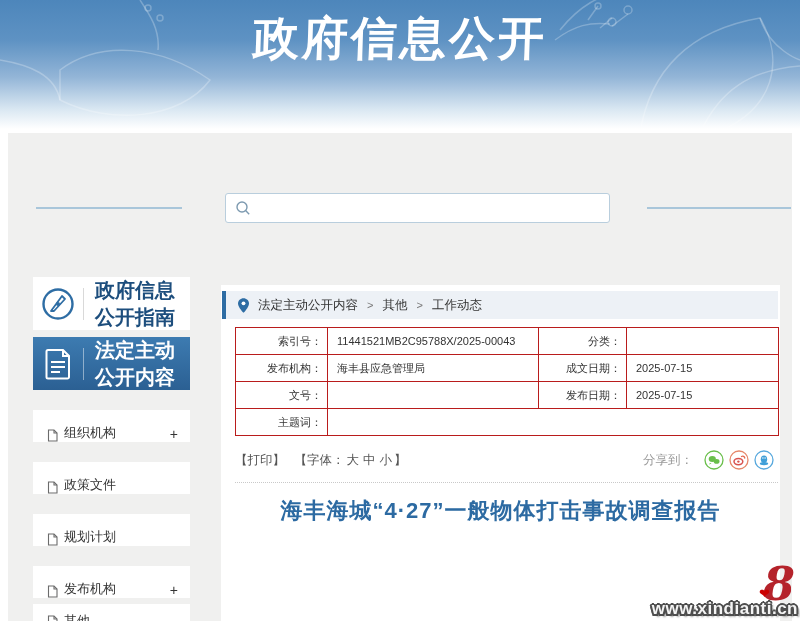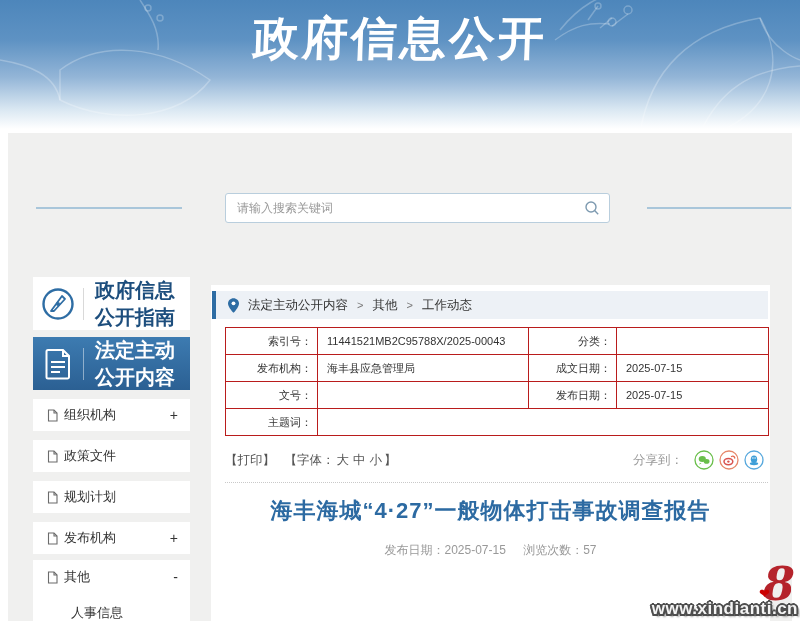--- a/index.html
+++ b/index.html
@@ -31,33 +31,33 @@
 
   
   .sidebar { position:absolute; left:25px; top:144px; width:157px; }
   .side-card { display:flex; align-items:center; height:53px; background:#fff; }
   .side-card .icon-cell { width:50px; display:flex; justify-content:center; }
   .side-card .v-div { width:1px; height:32px; background:#d9d9d9; }
   .side-card .txt { margin-left:11px; font-size:20px; font-weight:bold; line-height:1.35; color:#1d4e7d; }
   .side-card.active { margin-top:7px; background:linear-gradient(180deg,#3d7bb1 0%,#2b6093 100%); }
   .side-card.active .v-div { background:rgba(255,255,255,.45); }
   .side-card.active .txt { color:#fff; }
-  .menu-item { position:relative; margin-top:9px; height:32px; background:#fff;
-    display:flex; align-items:center; padding-left:14px; font-size:13px; color:#333; cursor:pointer; }
+  .menu-item { position:relative; margin-top:20px; height:32px; background:#fff;
+    display:flex; align-items:flex-end; padding-left:14px; font-size:13px; color:#333; cursor:pointer; }
   .menu-item:first-of-type { margin-top:5px; }
   .menu-item .page-icon, .menu-group .page-icon { margin-right:6px; display:flex; }
   .menu-item .toggle, .menu-group .toggle { position:absolute; right:12px; font-size:14px; color:#333; }
   .menu-group { margin-top:6px; background:#fff; height:74px; overflow:hidden; }
   .menu-group .group-head { position:relative; height:34px; display:flex; align-items:center;
     padding-left:14px; font-size:13px; color:#333; cursor:pointer; }
   .menu-group .sub-item { margin-top:7px; padding-left:38px; font-size:13px; color:#333;
     height:24px; display:flex; align-items:center; cursor:pointer; }
 
   
-  .main-card { position:absolute; left:203px; top:152px; width:559px; height:336px; background:#fff; }
+  .main-card { position:absolute; left:213px; top:152px; width:559px; height:336px; background:#fff; }
   .breadcrumb { display:flex; align-items:center; margin:6px 2px 0 1px; height:28px; }
   .breadcrumb .blue-bar { width:4px; height:28px; background:#2e6da4; }
   .breadcrumb .crumb-bg { flex:1; height:28px; background:#edf1f6; display:flex; align-items:center; }
   .breadcrumb .pin { margin:0 9px 0 12px; display:flex; }
   .breadcrumb .part { font-size:12.5px; color:#333; cursor:pointer; }
   .breadcrumb .sep { font-size:11px; color:#777; margin:0 9px; }
 
   table.doc-table { width:543px; margin:8px 2px 0 14px; border-collapse:collapse; table-layout:fixed; }
   table.doc-table td { border:1px solid #b91c1c; height:27px; font-size:11px; color:#333;
     background:#fff; white-space:nowrap; overflow:hidden; }
@@ -119,21 +119,20 @@
       </g>
     </svg>
     <div class="banner-title">政府信息公开</div>
   </div>
 
   <div class="panel">
 
     <div class="deco-line left"></div>
     <div class="deco-line right"></div>
     <div class="search-box">
-      <input type="text" placeholder="请输入搜索关键词" style="">
       <button class="search-btn">
         <svg width="16" height="16" viewBox="0 0 16 16">
           <circle cx="7" cy="7" r="5" fill="none" stroke="#7d9ab0" stroke-width="1.4"></circle>
           <line x1="10.6" y1="10.6" x2="14.2" y2="14.2" stroke="#7d9ab0" stroke-width="1.4"></line>
         </svg>
       </button>
     </div>
 
     <div class="sidebar">
       <div class="side-card">
@@ -310,24 +309,20 @@
               <circle cx="8.9" cy="8" r="0.7" fill="#fff"></circle>
               <circle cx="11.1" cy="8" r="0.7" fill="#fff"></circle>
             </svg>
           </span>
         </div>
       </div>
 
       <div class="dotted-sep"></div>
 
       <div class="article-title">海丰海城“4·27”一般物体打击事故调查报告</div>
-      <div class="article-meta">
-        <span>发布日期：2025-07-15</span>
-        <span>浏览次数：57</span>
-      </div>
     </div>
   </div>
 
   <div class="watermark">
     <div class="wm-row">
       <span class="wm-logo">
         <span>8</span>
         <span class="wm-heart">❤</span>
       </span>
     </div>

